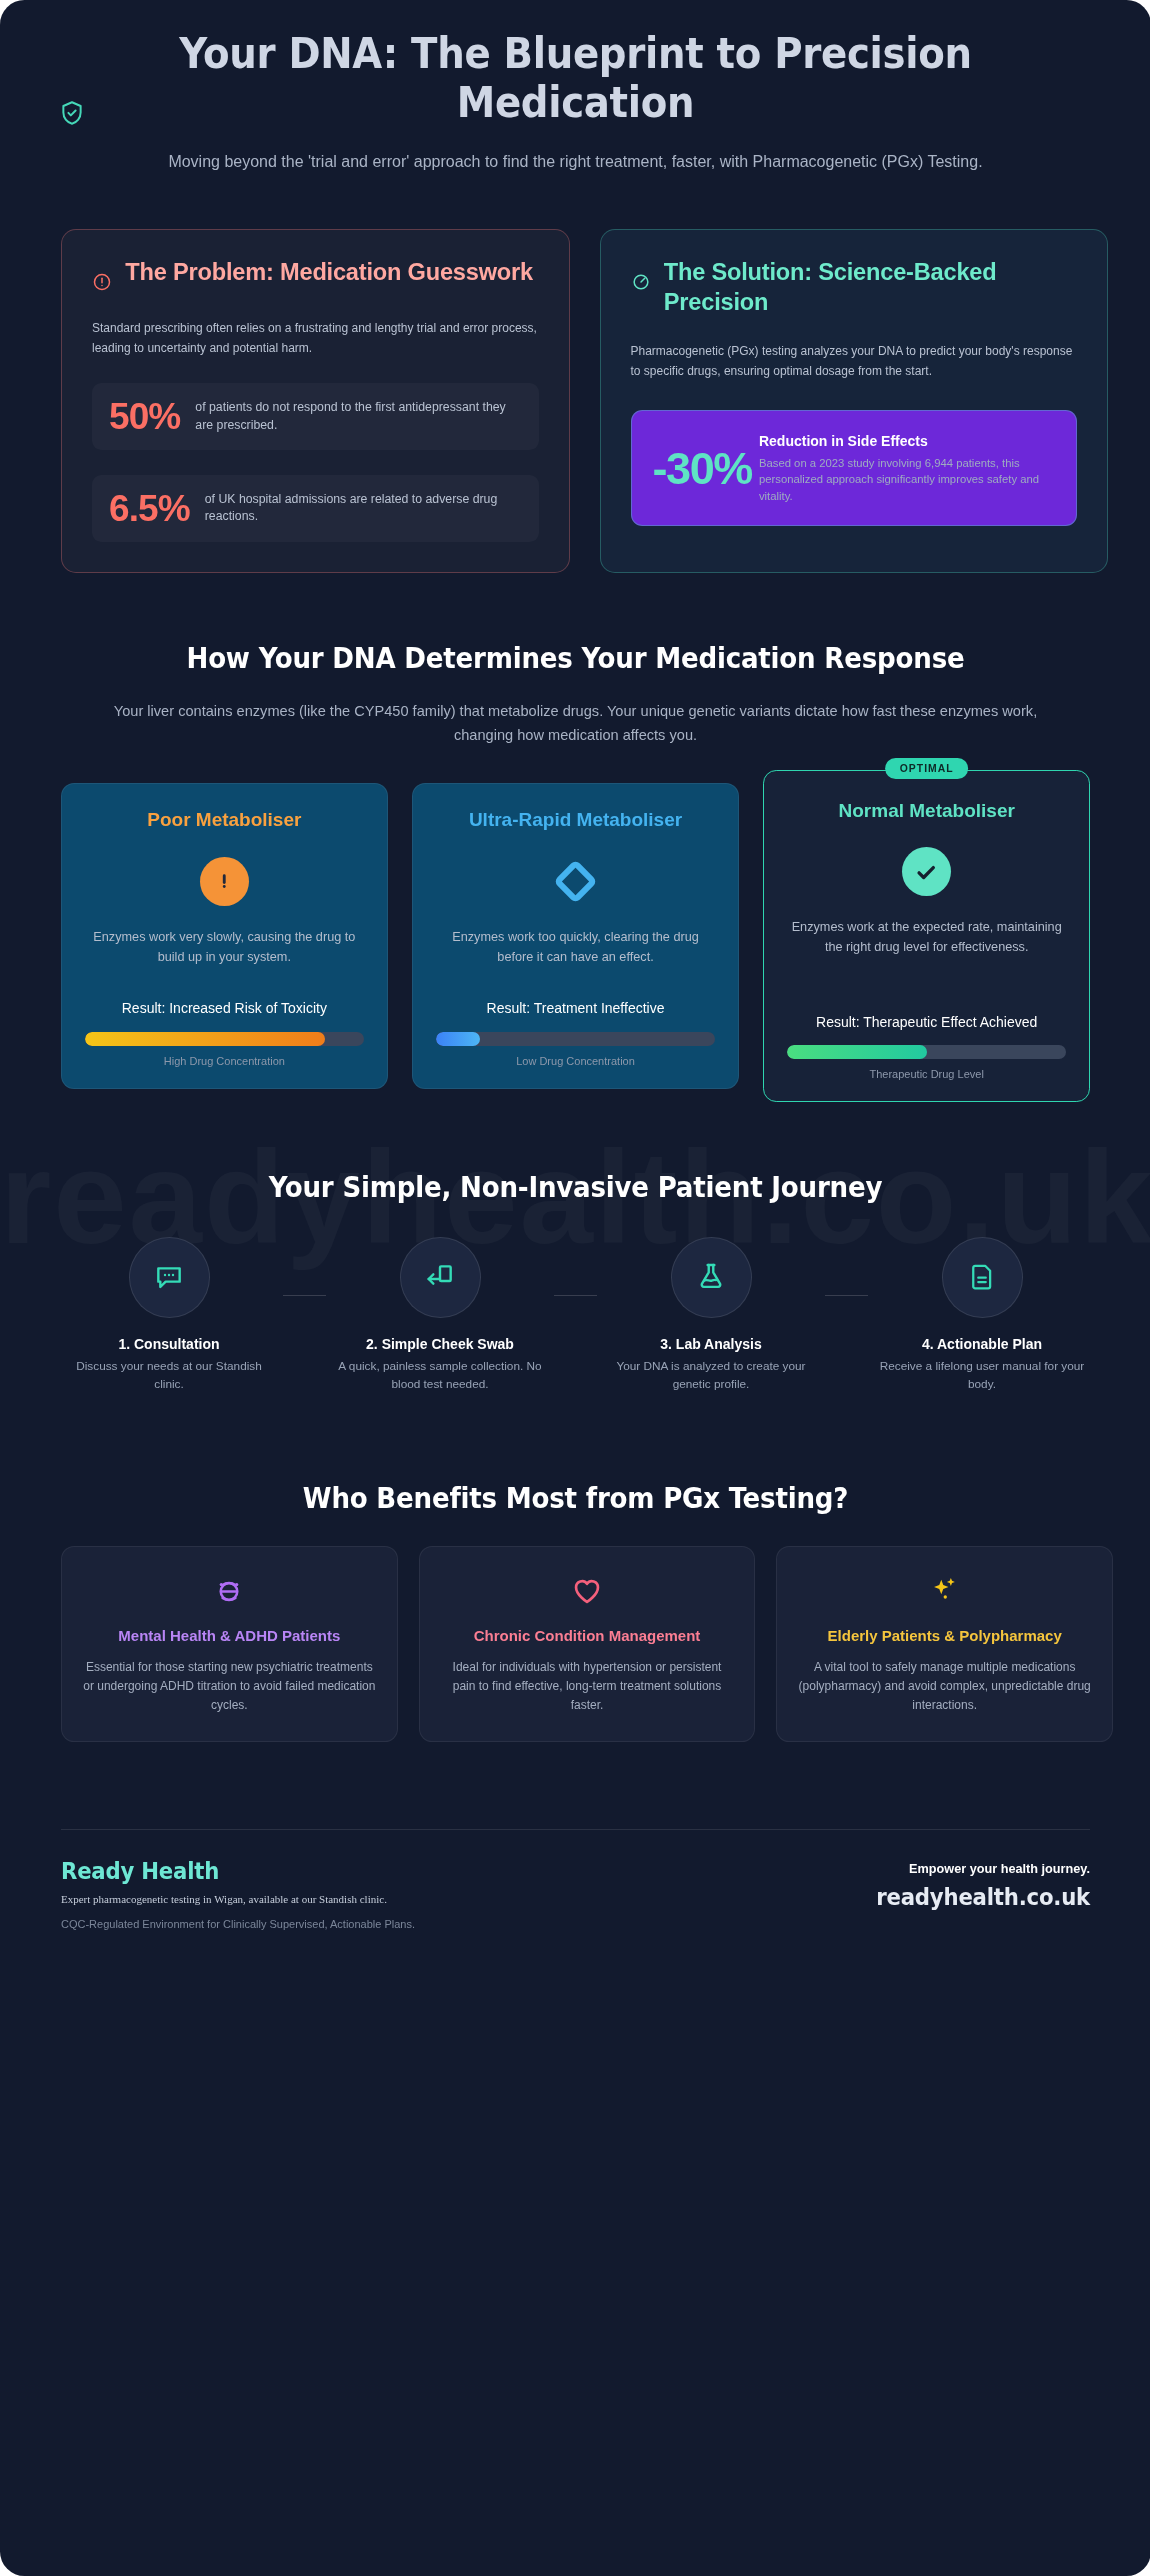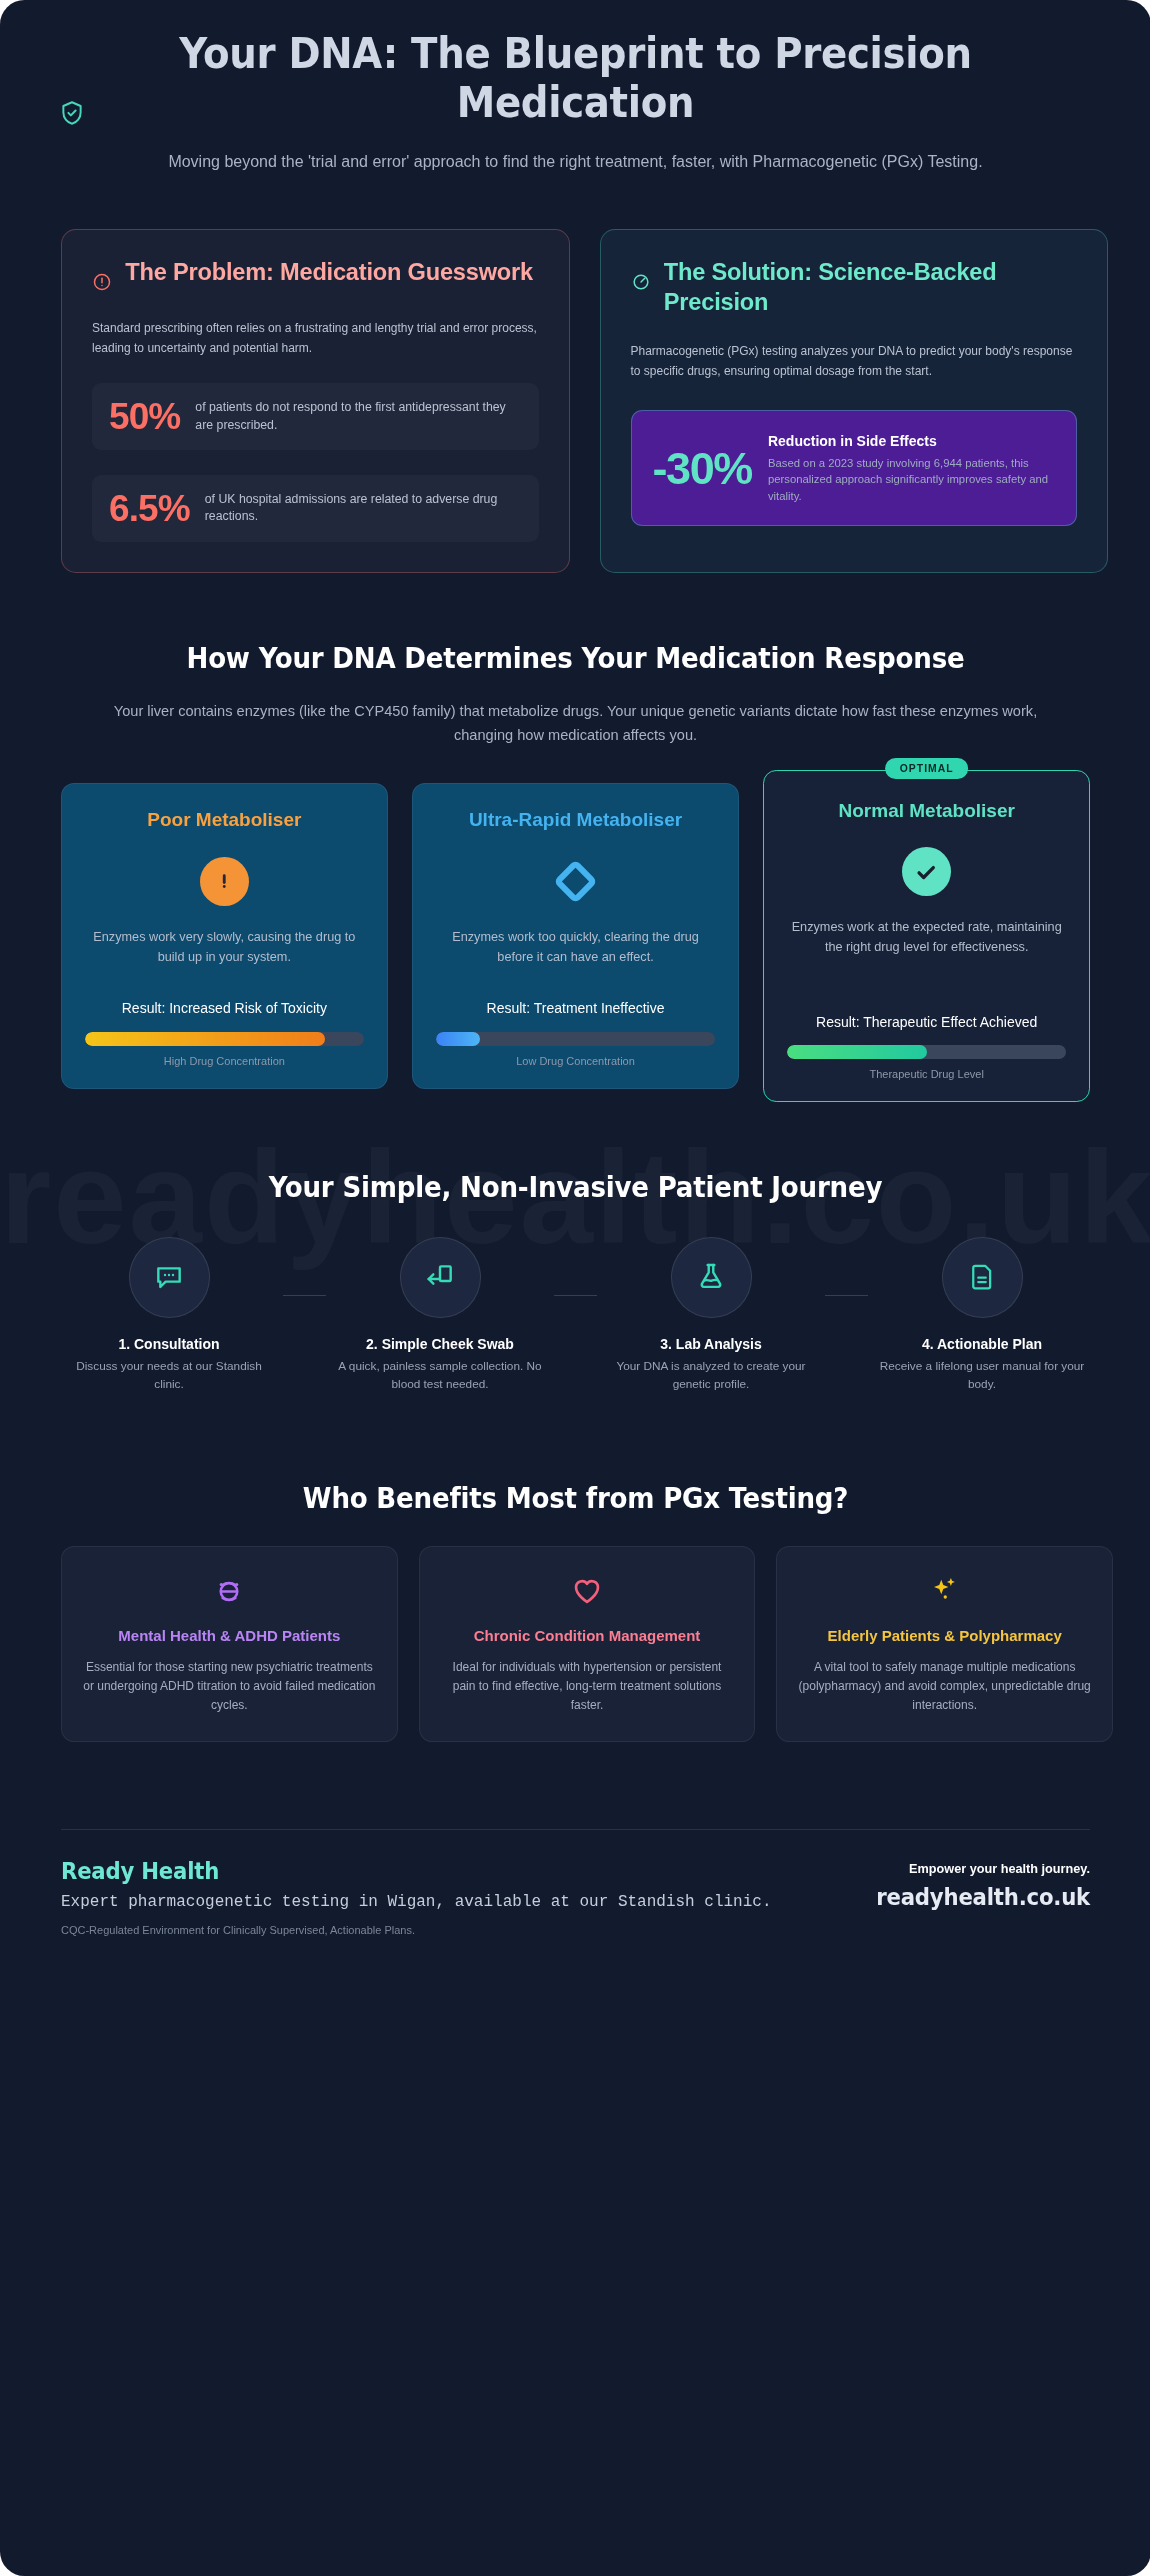--- a/index.html
+++ b/index.html
@@ -128,27 +128,27 @@
     white-space: nowrap;
   }
   .stat-box .txt {
     font-size: 12.3px;
     line-height: 1.45;
     color: #b9c2d2;
   }
 
   .solution-stat {
     margin-top: 28px;
-    background: #4c1d95;
+    background: #6d28d9;
     border: 0.9px solid rgba(77,221,196,0.35);
     border-radius: 11.3px;
     padding: 21px 21px;
     display: flex;
     align-items: center;
-    gap: 16px;
+    gap: 7px;
   }
   .solution-stat .big {
     font-size: 45px;
     font-weight: 700;
     color: #5fe3c4;
     line-height: 1;
     letter-spacing: -1.4px;
     white-space: nowrap;
   }
   .solution-stat .right .t {
@@ -347,23 +347,23 @@
   }
   .f-left .brand {
     font-family: "DejaVu Sans Condensed", "Liberation Sans Narrow", "Liberation Sans", sans-serif;
     font-size: 23.6px;
     font-weight: 700;
     color: #6ee7d4;
     letter-spacing: -0.2px;
   }
   .f-left .line2 {
     margin-top: 8.5px;
-    font-size: 16px;
+    font-size: 11px;
     color: #c6cedb;
-    font-family: Liberation Mono, monospace;
+    font-family: Liberation Serif, serif;
   }
   .f-left .line3 {
     margin-top: 12.3px;
     font-size: 11px;
     color: #7b8699;
     font-family: "Liberation Sans Narrow", "Liberation Sans", sans-serif;
   }
   .f-right { text-align: right; padding-top: 5.7px; }
   .f-right .tag {
     font-size: 12.7px;

